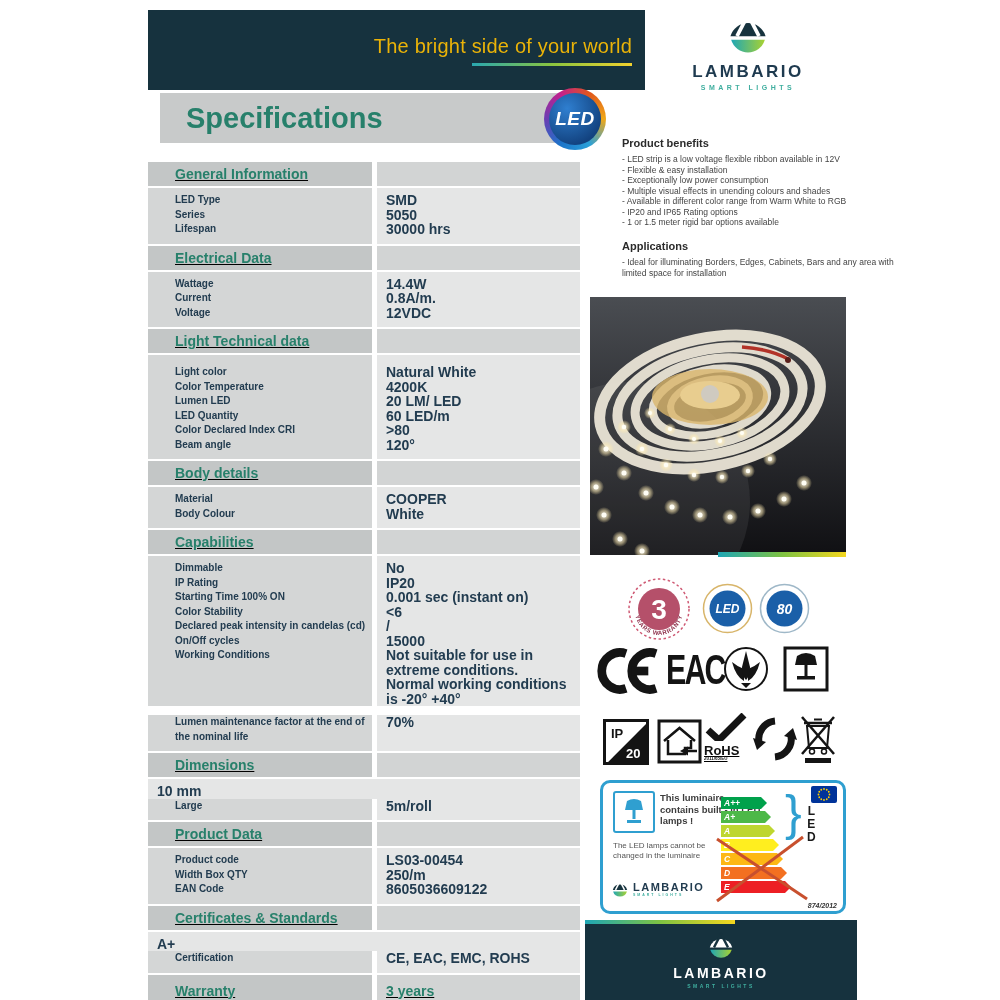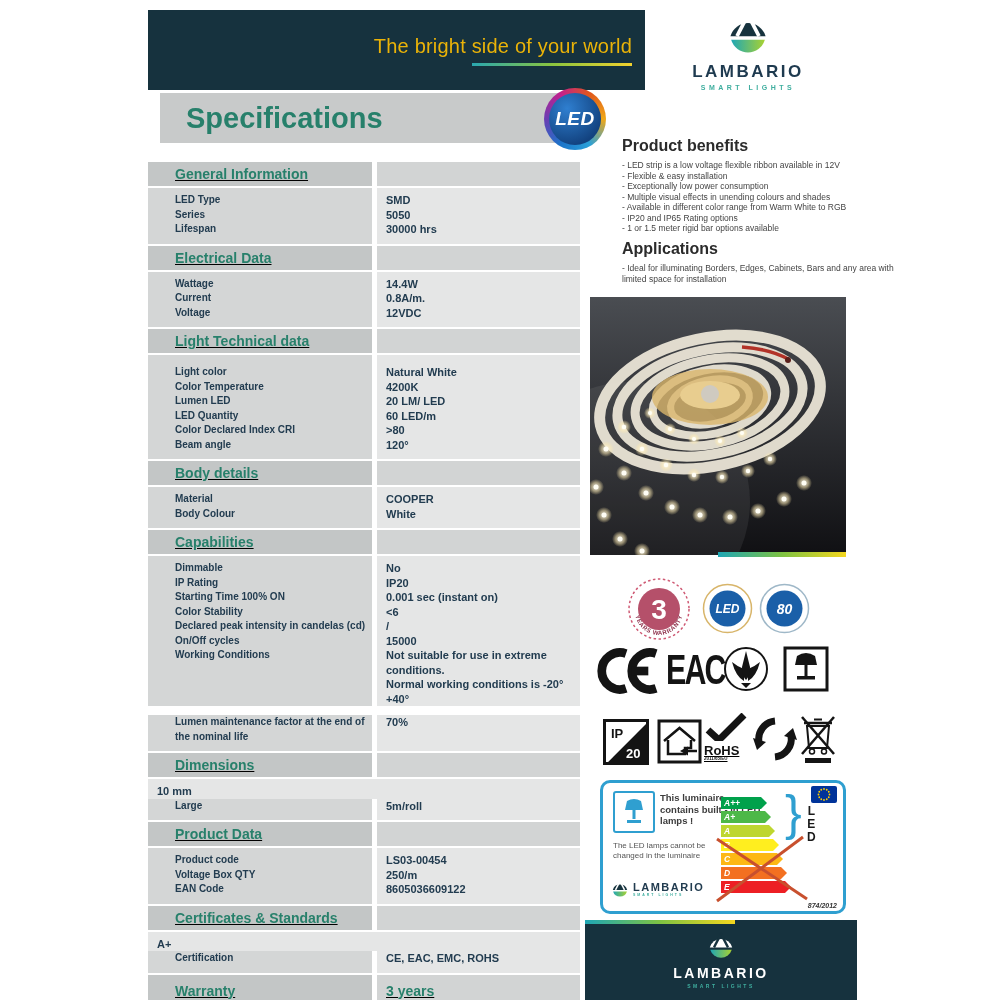--- a/index.html
+++ b/index.html
@@ -31,34 +31,34 @@
   .sec-header,.srow{display:flex;}
   .cell-l{width:224px;margin-right:5px;box-sizing:border-box;padding-left:27px;}
   .cell-r{flex:1;box-sizing:border-box;padding-left:9px;padding-right:6px;}
   .sec-header{margin:2px 0;text-decoration:underline;}
   .sec-header .cell-l{background:#c3c6c6;}
   .sec-header .cell-r{background:#d2d4d4;}
   .sec-title{font-size:14px;font-weight:800;color:#27806b;padding-top:4px;padding-bottom:4px;}
   .sec-body .cell-l{background:#d4d6d6;}
   .sec-body .cell-r{background:#e5e6e6;}
   .lbl{font-size:10px;font-weight:700;color:#223c50;line-height:14.5px;}
-  .val{font-size:11px;font-weight:700;color:#223c50;line-height:14.5px;white-space:pre-line;}
+  .val{font-size:14px;font-weight:700;color:#223c50;line-height:14.5px;white-space:pre-line;}
   .sec-body .srow:first-child .cell-l,.sec-body .srow:first-child .cell-r{padding-top:5px;}
   .sec-body .srow:last-child .cell-l,.sec-body .srow:last-child .cell-r{padding-bottom:7px;}
   .sec-2 .srow:first-child .cell-l,.sec-2 .srow:first-child .cell-r{padding-top:10px;}
   .sec-4 .srow:last-child{margin-top:9px;}
   .warranty{margin-top:2px;}
   .warranty .cell-l{background:#c3c6c6;padding-top:8px;padding-bottom:10px;}
   .warranty .cell-r{background:#d2d4d4;padding-top:8px;padding-bottom:10px;}
   .warranty .sec-title{padding:8px 0 10px 27px;}
   .wval{font-size:14px;font-weight:800;color:#27806b;}
 
   
   .rc-block{position:absolute;left:622px;width:296px;}
-  .rc-title{font-size:16px;font-weight:700;color:#2b2b2b;margin-bottom:5px;}
+  .rc-title{font-size:11px;font-weight:700;color:#2b2b2b;margin-bottom:5px;}
   .bullet{font-size:8.5px;color:#444;line-height:10.5px;}
 
   
   .photo{position:absolute;left:590px;top:297px;width:256px;height:258px;}
   .photo-strip{position:absolute;left:718px;top:552px;width:128px;height:5px;
         background:linear-gradient(90deg,#1fa7b5,#7ec242,#f5d71f);}
 
   
   .badge{position:absolute;}
   .b-warranty{left:627px;top:577px;}
@@ -283,21 +283,21 @@
       <div class="sec-header">
         <div class="cell cell-l sec-title">Product Data</div>
         <div class="cell cell-r"></div>
       </div>
       <div class="sec-body sec-6">
         <div class="srow">
           <div class="cell cell-l lbl">Product code</div>
           <div class="cell cell-r val">LS03-00454</div>
         </div>
         <div class="srow">
-          <div class="cell cell-l lbl">Voltage Box QTY</div>
+          <div class="cell cell-l lbl">Width Box QTY</div>
           <div class="cell cell-r val">250/m</div>
         </div>
         <div class="srow">
           <div class="cell cell-l lbl">EAN Code</div>
           <div class="cell cell-r val">8605036609122</div>
         </div>
       </div>
       <div class="sec-header">
         <div class="cell cell-l sec-title">Certificates &amp; Standards</div>
         <div class="cell cell-r"></div>

